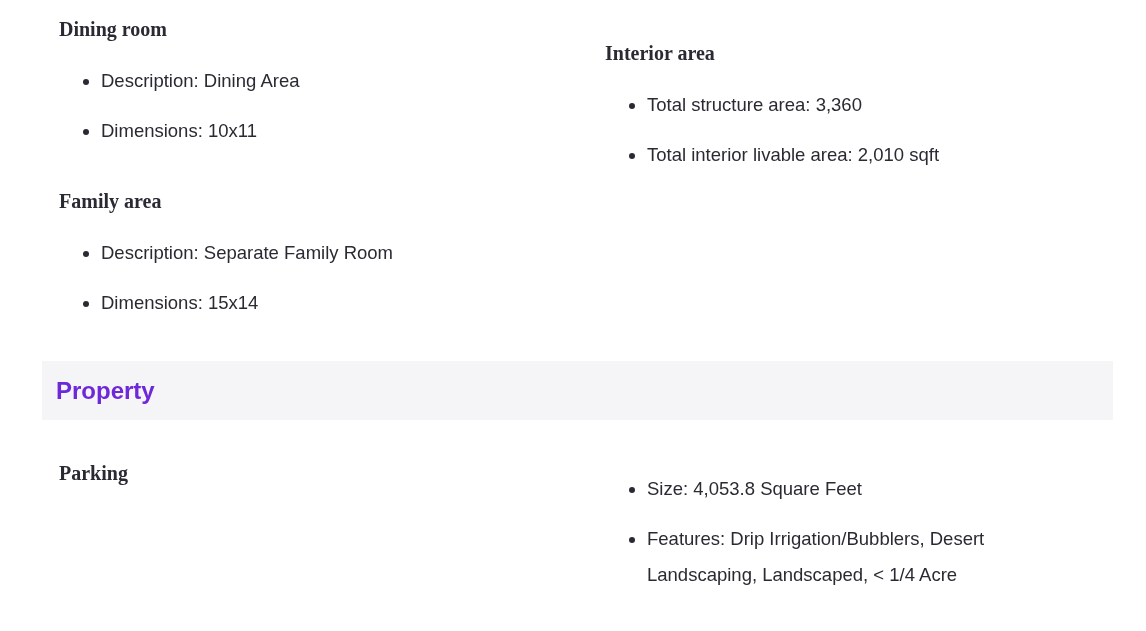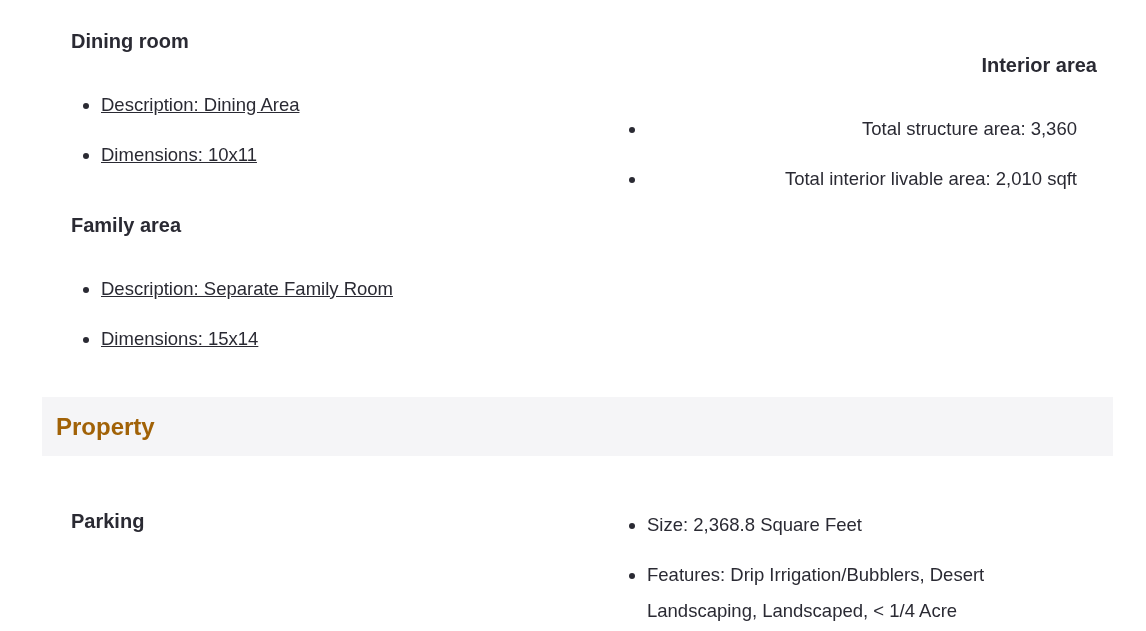--- a/index.html
+++ b/index.html
@@ -25,58 +25,58 @@
     padding-left: 13px;
   }
   .facts-top {
     padding-top: 11px;
   }
   .facts-bottom {
     margin-top: 35px;
   }
   .col-offset {
     padding-top: 24px;
-    text-align: right;
   }
   .category h3 {
-    margin: 16px;
+    margin: 4px;
     font-size: 20px;
     line-height: 28px;
     font-weight: 700;
     color: #2a2a33;
+    font-family: Liberation Serif, serif;
   }
   .category + .category {
     margin-top: 38px;
   }
   .category ul {
     margin: 0;
     padding: 16px 0 0 46px;
     list-style: disc outside;
   }
   .category li {
     font-size: 18.5px;
     line-height: 36px;
     color: #2a2a33;
   }
   .category li + li {
     margin-top: 14px;
   }
-  .col-left .category li { max-width: 330px; text-decoration: underline; }
+  .col-left .category li { max-width: 330px; }
   .col-right .category li { max-width: 430px; }
   .section-bar {
     margin-top: 40px;
     background: #f5f5f7;
     padding: 14px;
   }
   .section-bar h2 {
     margin: 0;
     font-size: 24px;
     line-height: 31px;
     font-weight: 600;
-    color: #a16207;
+    color: #6d28d9;
   }
 </style>
 </head>
 <body>
 
 <div class="wrap">
 
   <div class="facts facts-top">
     <div class="col-left">
       <div class="category">
@@ -111,20 +111,20 @@
 
   <div class="facts facts-bottom">
     <div class="col-left">
       <div class="category">
         <h3>Parking</h3>
       </div>
     </div>
     <div class="col-right">
       <div class="category">
         <ul>
-          <li>Size: 2,368.8 Square Feet</li>
+          <li>Size: 4,053.8 Square Feet</li>
           <li>Features: Drip Irrigation/Bubblers, Desert Landscaping, Landscaped, &lt; 1/4 Acre</li>
         </ul>
       </div>
     </div>
   </div>
 
 </div>
 
 </body></html>

